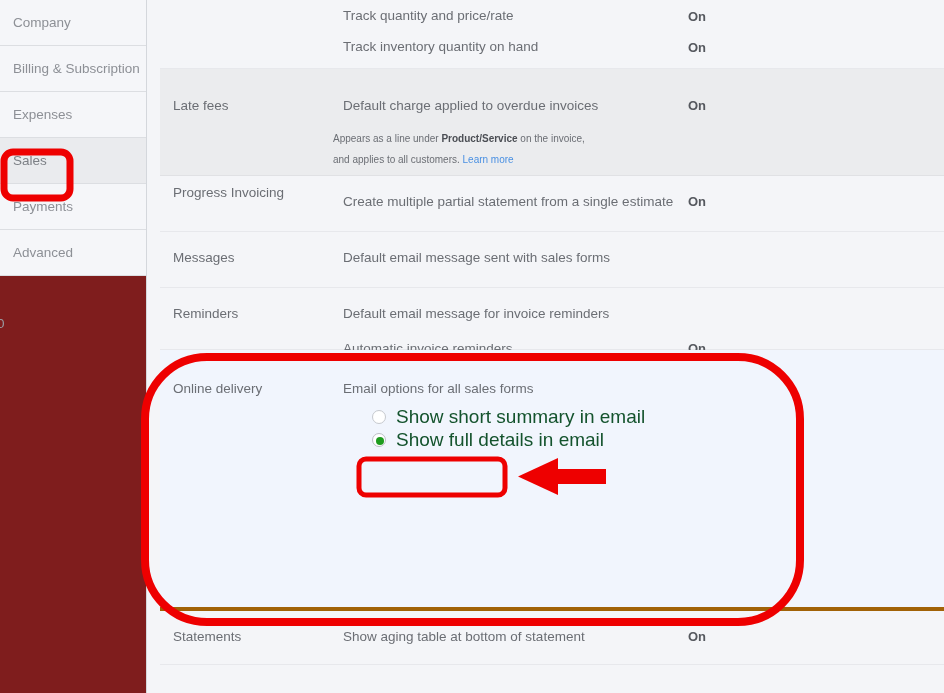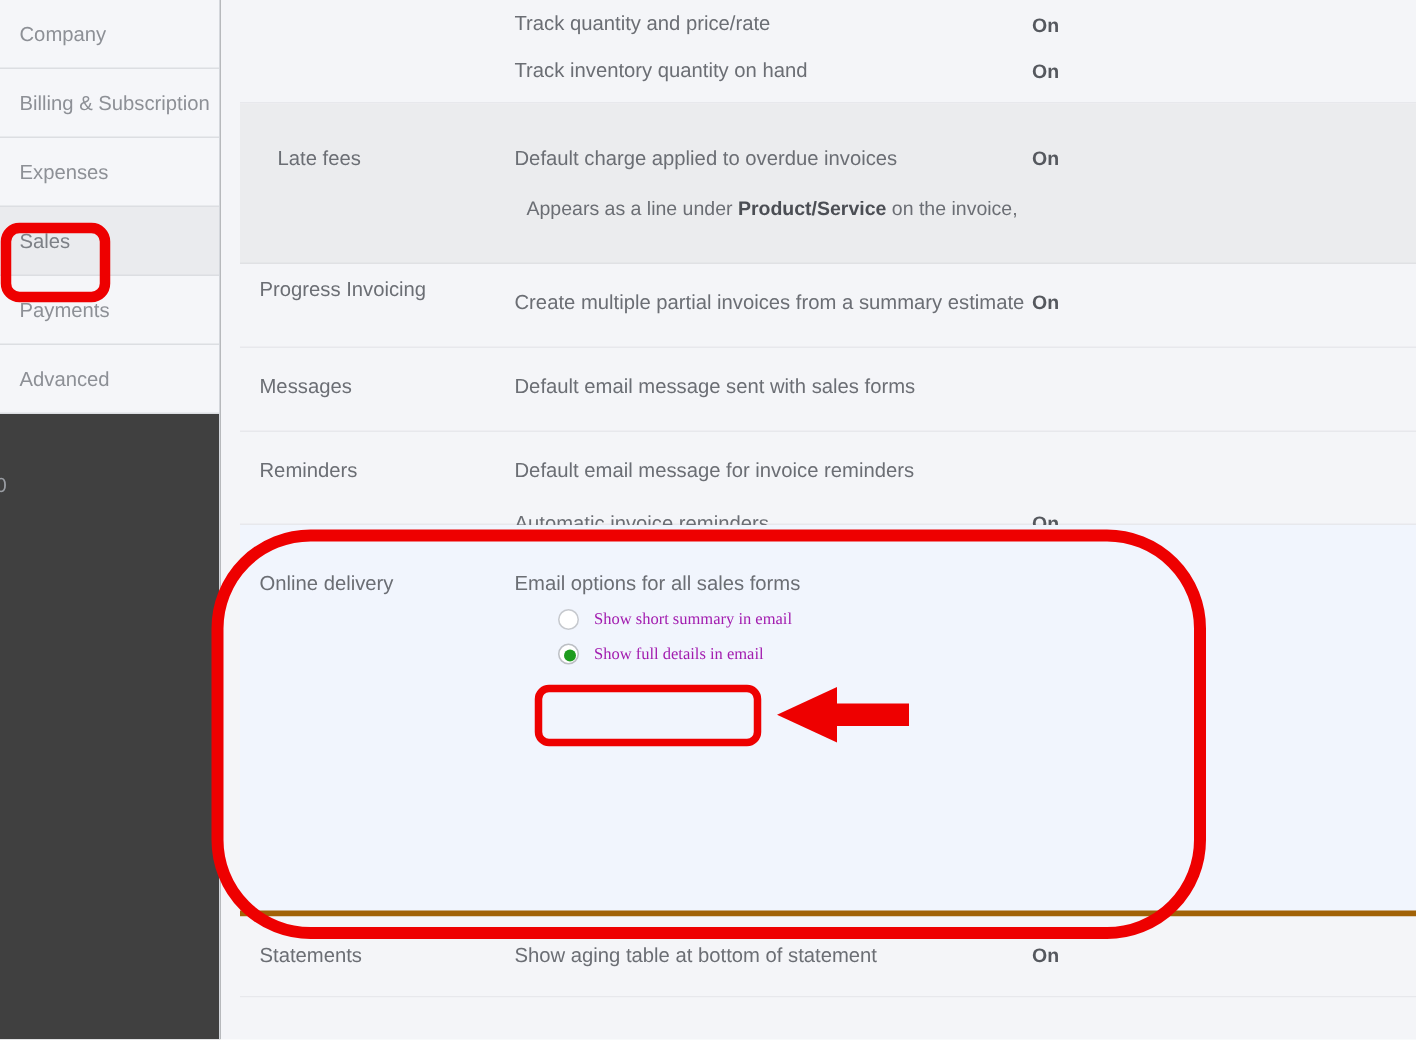--- a/index.html
+++ b/index.html
@@ -18,21 +18,21 @@
     background: #f4f5f8;
     overflow: hidden;
   }
 
   
   #sidebar {
     position: absolute;
     left: 0; top: 0;
     width: 147px;
     height: 693px;
-    background: #404040;
+    background: #7f1d1d;
     border-right: 1px solid #d4d7dc;
   }
   .side-item {
     position: relative;
     height: 46px;
     display: flex;
     align-items: center;
     padding-left: 13px;
     font-size: 13.5px;
     color: #8d9096;
@@ -86,22 +86,22 @@
   .row-state {
     position: absolute;
     left: 528px;
     font-size: 13px;
     color: #55585e;
     white-space: nowrap;
     font-weight: bold;
   }
   .sub-note {
     position: absolute;
-    left: 191px;
-    font-size: 13px;
+    left: 173px;
+    font-size: 10px;
     color: #6b6e74;
     line-height: 21px;
     white-space: nowrap;
   }
   .sub-note b { font-weight: bold; color: #4b4e54; }
   .link { color: #4a90e2; cursor: pointer; }
 
   
   #panel-online { height: 261px; }
   #panel-online .row-label { left: 13px; top: 31px; }
@@ -133,21 +133,21 @@
     border-color: #bcbfc4;
   }
   .radio-dot.on::after {
     content: "";
     position: absolute;
     left: 3px; top: 3px;
     width: 8px; height: 8px;
     border-radius: 50%;
     background: #1e9c1e;
   }
-  .radio-label { font-size: 11px; color: #a21caf; white-space: nowrap; font-family: Liberation Serif, serif; }
+  .radio-label { font-size: 19px; color: #14532d; white-space: nowrap; }
 
   
   #annots {
     position: absolute;
     left: 0; top: 0;
     width: 944px; height: 693px;
     pointer-events: none;
   }
 </style>
 </head>
@@ -180,33 +180,36 @@
   <main id="content">
 
     <section class="row" style="height:69px;">
       <div class="row-desc" style="top:8px; clip-path: inset(2px 0 0 0);">Track quantity and price/rate</div>
       <div class="row-state" style="top:9px; clip-path: inset(2px 0 0 0);">On</div>
       <div class="row-desc" style="top:39px;">Track inventory quantity on hand</div>
       <div class="row-state" style="top:40px;">On</div>
     </section>
 
     <section class="row shaded" style="height:107px;">
-      <div class="row-label" style="top:29px;margin-left:12px;">Late fees</div>
+      <div class="row-label" style="top:29px;">Late fees</div>
       <div class="row-desc" style="top:29px;">Default charge applied to overdue invoices</div>
       <div class="row-state" style="top:29px;">On</div>
       <div class="sub-note" style="top:59px;">
         <div>
           <span>Appears as a line under </span><b>Product/Service</b><span> on the invoice,</span>
         </div>
+        <div>
+          <span>and applies to all customers. </span><span class="link">Learn more</span>
+        </div>
       </div>
     </section>
 
     <section class="row" style="height:56px;">
       <div class="row-label" style="top:9px;">Progress Invoicing</div>
-      <div class="row-desc" style="top:18px;">Create multiple partial invoices from a summary estimate</div>
+      <div class="row-desc" style="top:18px;">Create multiple partial statement from a single estimate</div>
       <div class="row-state" style="top:18px;">On</div>
     </section>
 
     <section class="row" style="height:56px;">
       <div class="row-label" style="top:18px;">Messages</div>
       <div class="row-desc" style="top:18px;">Default email message sent with sales forms</div>
     </section>
 
     <section class="row" style="height:62px;">
       <div class="row-label" style="top:18px;">Reminders</div>

